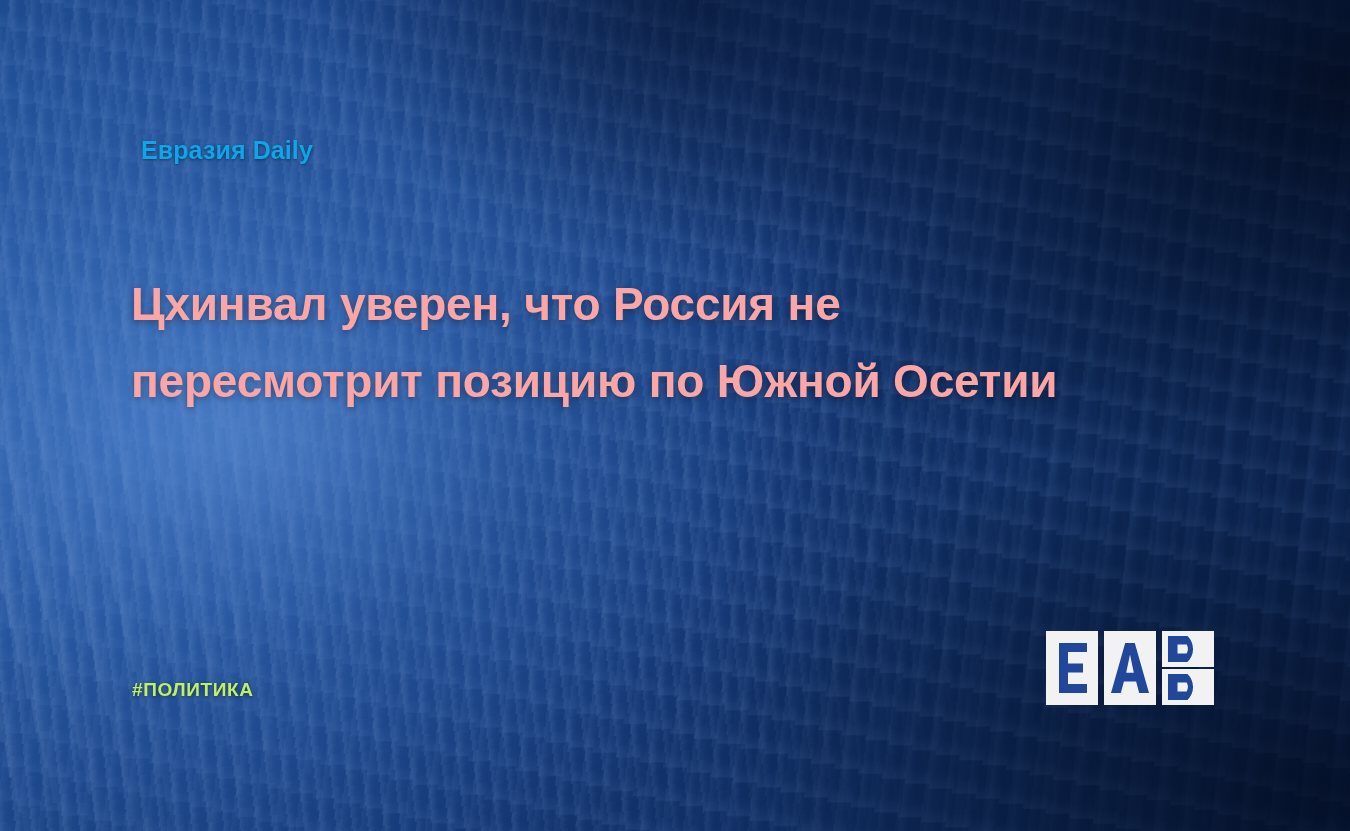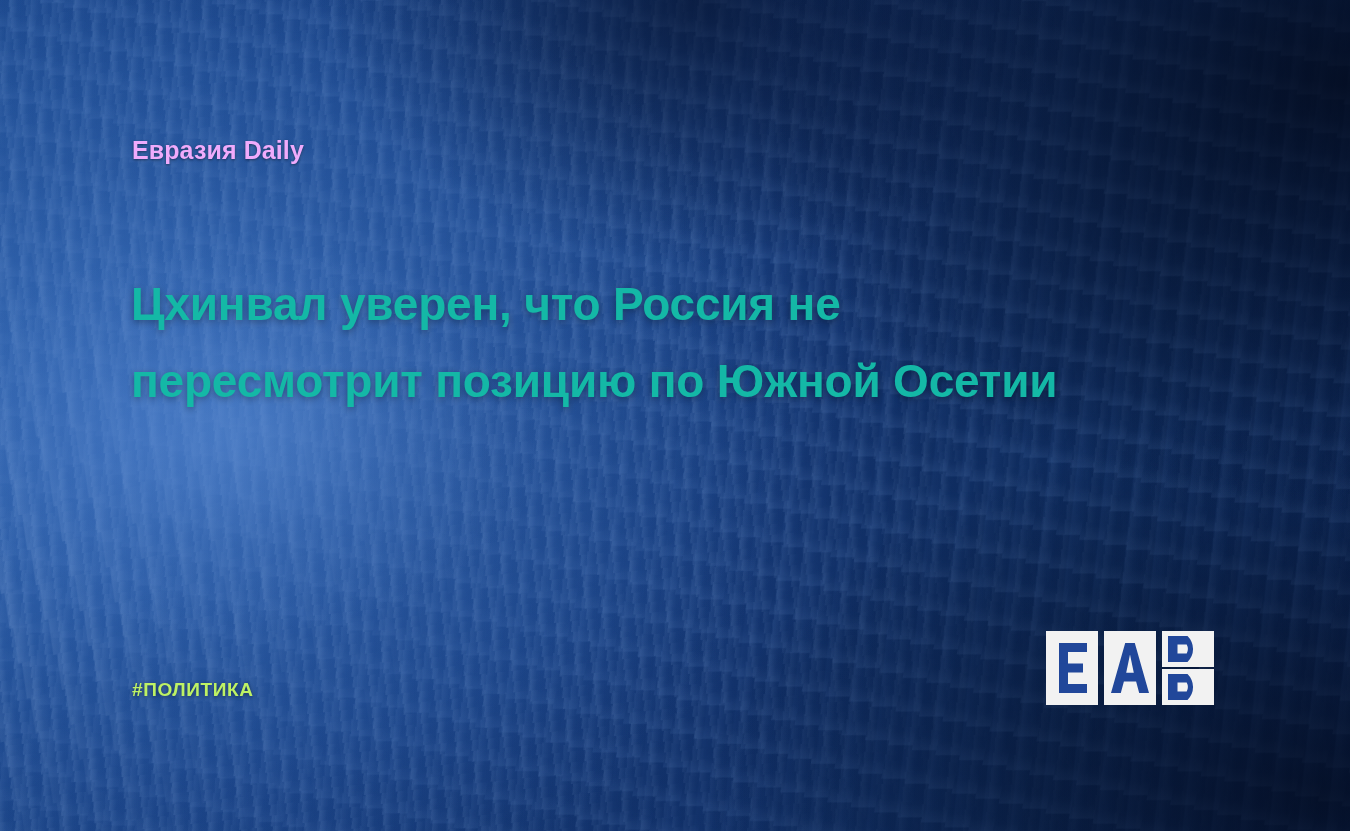--- a/index.html
+++ b/index.html
@@ -127,41 +127,41 @@
   }
 
   
   .content {
     position: absolute;
     inset: 0;
   }
 
   .brand {
     position: absolute;
-    left: 132px;
+    left: 141px;
     top: 136px;
     font-size: 25px;
     font-weight: bold;
     letter-spacing: 0.1px;
-    color: #f0abfc;
+    color: #0ea5e9;
     text-shadow: 0 1px 3px rgba(0,0,0,0.45);
     white-space: nowrap;
   }
 
   .headline {
     position: absolute;
     left: 131px;
     top: 266px;
     width: 1000px;
     margin: 0;
     font-size: 46px;
     line-height: 77px;
     font-weight: bold;
     letter-spacing: -0.2px;
-    color: #14b8a6;
+    color: #fca5a5;
     text-shadow: 0 2px 7px rgba(0,0,0,0.32);
   }
 
   .tag {
     position: absolute;
     left: 132px;
     top: 679px;
     font-size: 19px;
     font-weight: bold;
     letter-spacing: 0.6px;

